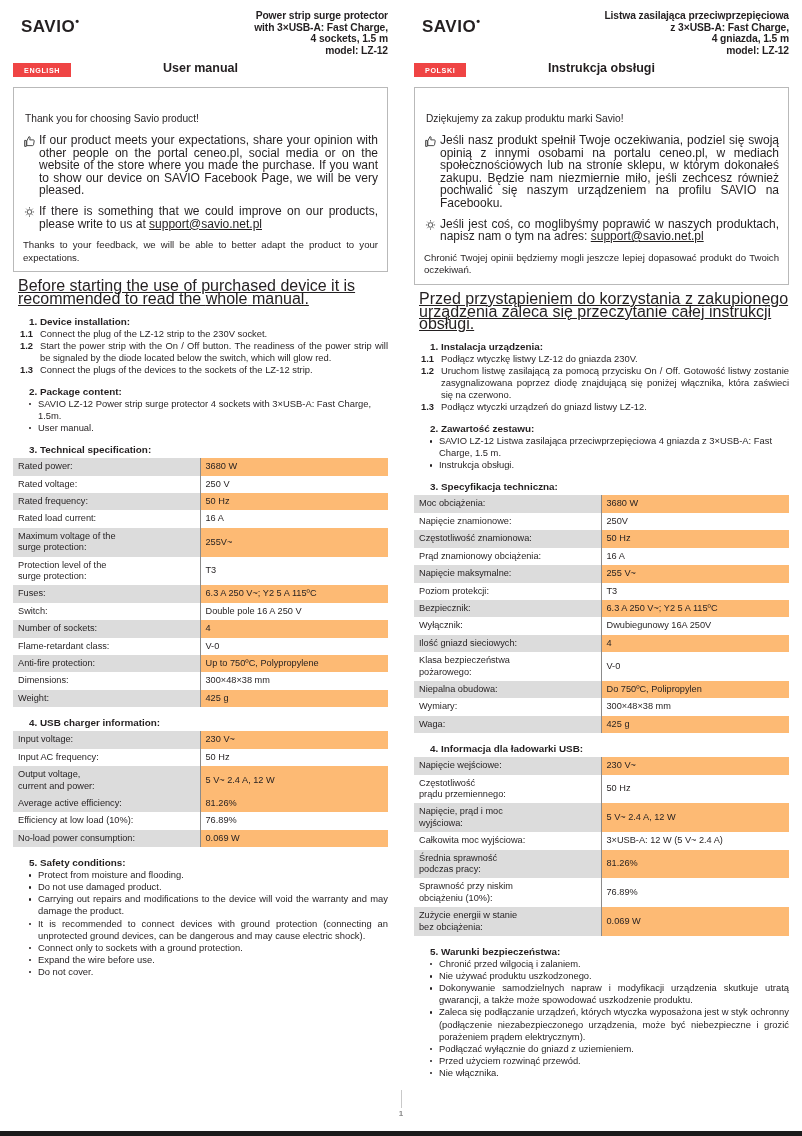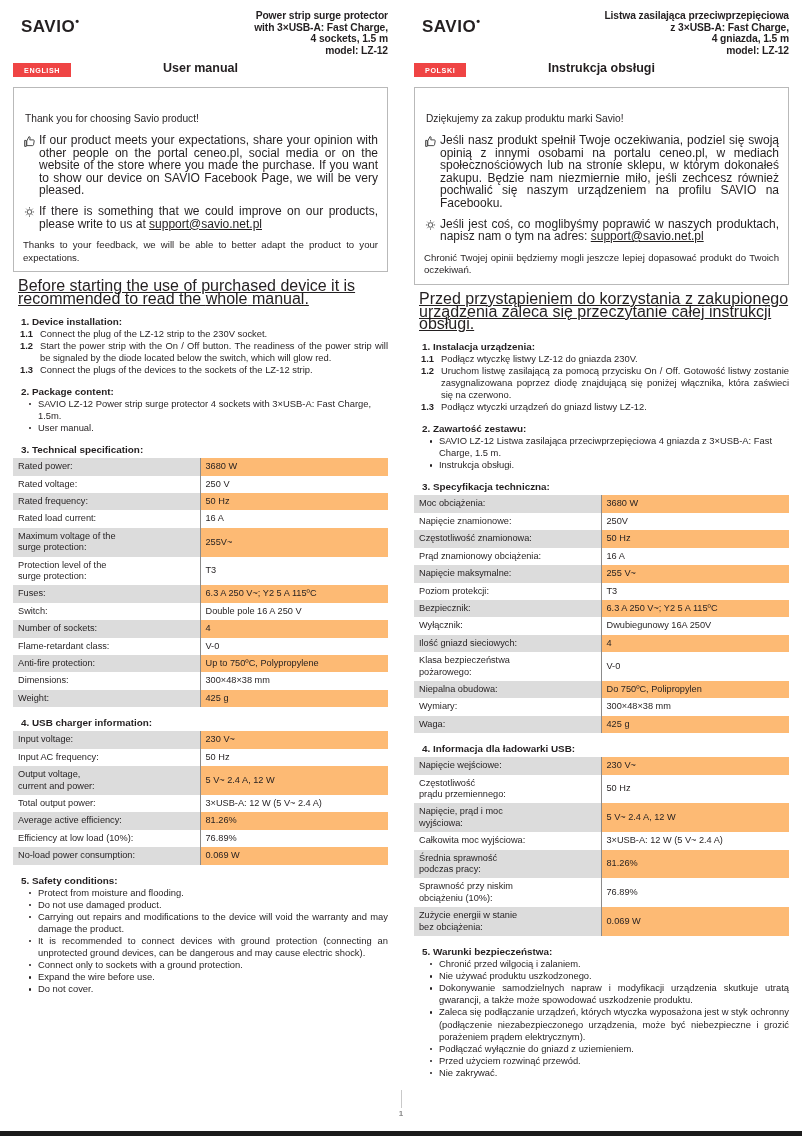--- a/index.html
+++ b/index.html
@@ -115,21 +115,21 @@
     font-size: 16px;
     line-height: 12.6px;
     margin: 8px 0 0 5px;
     text-decoration: underline;
   }
 
   
   .sec-title {
     font-size: 9.9px;
     font-weight: 700;
-    margin: 10px 0 1px 8px;
+    margin: 10px 0 1px 16px;
   }
   .num-item {
     display: flex;
     font-size: 9.4px;
     line-height: 12.1px;
     margin-bottom: 0px;
   }
   .num-item .n {
     flex: 0 0 27px;
     font-weight: 700;
@@ -341,24 +341,20 @@
             <td class="k">Input voltage:</td>
             <td class="v">230 V~</td>
           </tr>
         <tr class="plain">
             <td class="k">Input AC frequency:</td>
             <td class="v">50 Hz</td>
           </tr>
         <tr class="alt">
             <td class="k">Output voltage,<br>current and power:</td>
             <td class="v">5 V~ 2.4 A, 12 W</td>
-          </tr>
-        <tr class="plain">
-            <td class="k">Total output power:</td>
-            <td class="v">3×USB-A: 12 W (5 V~ 2.4 A)</td>
           </tr>
         <tr class="alt">
             <td class="k">Average active efficiency:</td>
             <td class="v">81.26%</td>
           </tr>
         <tr class="plain">
             <td class="k">Efficiency at low load (10%):</td>
             <td class="v">76.89%</td>
           </tr>
         <tr class="alt">
@@ -538,20 +534,20 @@
     </table>
 
     <div class="sec-title">5. Warunki bezpieczeństwa:</div>
     <ul class="dots">
       <li class="noj">Chronić przed wilgocią i zalaniem.</li>
       <li class="noj">Nie używać produktu uszkodzonego.</li>
       <li>Dokonywanie samodzielnych napraw i modyfikacji urządzenia skutkuje utratą gwarancji, a także może spowodować uszkodzenie produktu.</li>
       <li>Zaleca się podłączanie urządzeń, których wtyczka wyposażona jest w styk ochronny (podłączenie niezabezpieczonego urządzenia, może być niebezpieczne i grozić porażeniem prądem elektrycznym).</li>
       <li class="noj">Podłączać wyłącznie do gniazd z uziemieniem.</li>
       <li class="noj">Przed użyciem rozwinąć przewód.</li>
-      <li class="noj">Nie zakrywać.</li>
+      <li class="noj">Nie włącznika.</li>
     </ul>
   </div>
 
   <div class="divider"></div>
   <div class="pagenum">1</div>
   <div class="bottombar"></div>
 </div>
 
 </body></html>

